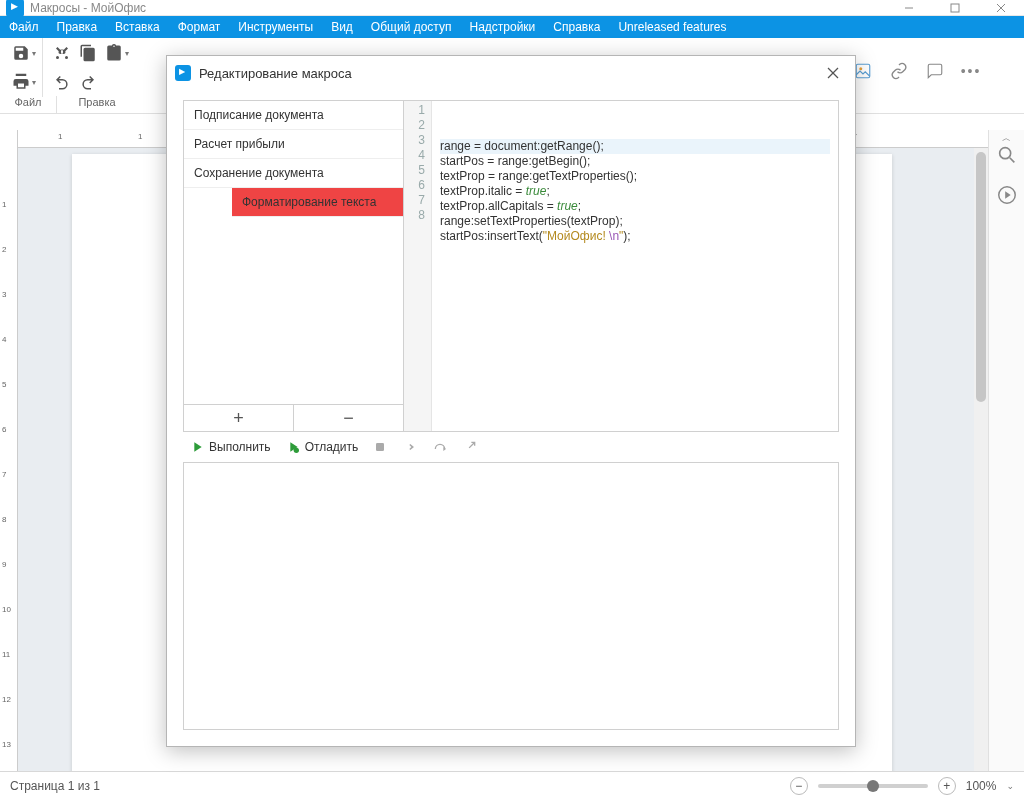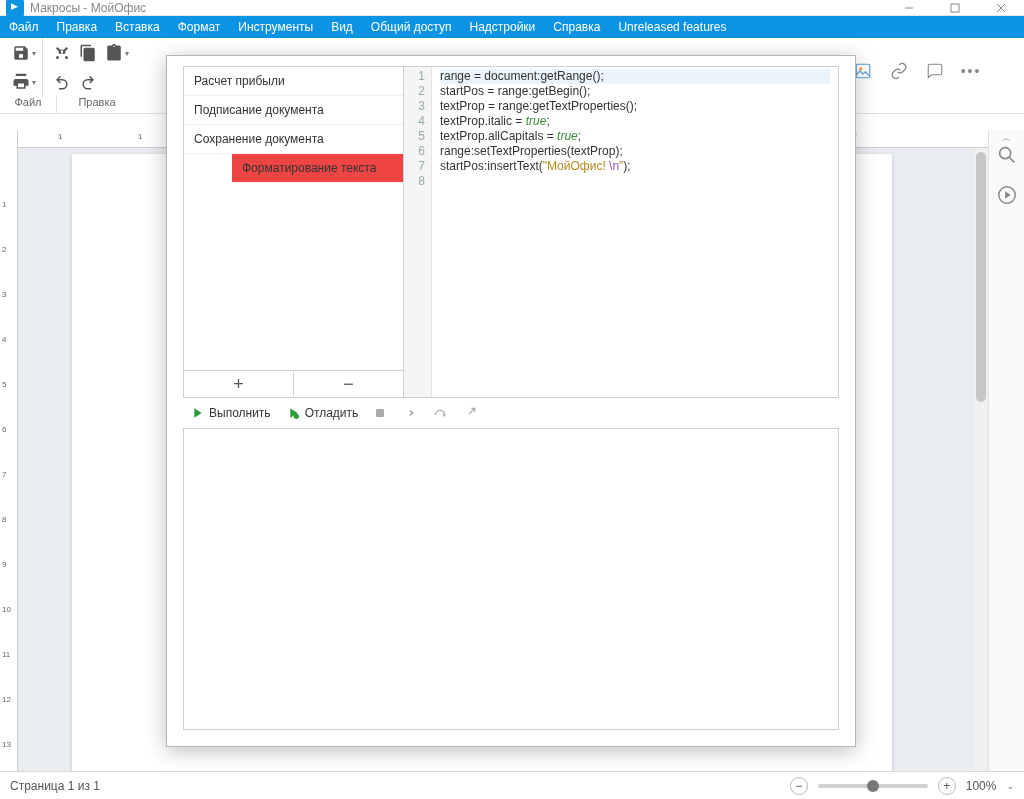--- a/index.html
+++ b/index.html
@@ -64,21 +64,21 @@
 .macro-list { width: 220px; display: flex; flex-direction: column; border-right: 1px solid #d0d0d0; }
 .macro-items { flex: 1; overflow: auto; }
 .macro-item { padding: 7px 10px; font-size: 12px; color: #333; border-bottom: 1px solid #eee; }
 .macro-item.selected { background: #ef4444; margin-left: 48px; }
 .macro-btns { display: flex; border-top: 1px solid #d0d0d0; }
 .macro-btns .mbtn { flex: 1; height: 26px; display: flex; align-items: center; justify-content: center; font-size: 18px; color: #555; }
 .macro-btns .mbtn:first-child { border-right: 1px solid #d0d0d0; }
 .code-area { flex: 1; display: flex; font-family: "Courier New", monospace; font-size: 12px; background: #fff; }
 .gutter { width: 28px; background: #f5f5f5; color: #9aa; text-align: right; padding: 2px 6px 2px 2px; border-right: 1px solid #e5e5e5; line-height: 15px; }
 .code { flex: 1; padding: 2px 8px; line-height: 15px; white-space: pre; color: #333; }
-.code .hl-line { background: #eaf4fb; display: block; }
+.code .hl-line { background: #eaf4fb; display: block; margin-top: 36px; }
 .tok-kw { color: #3a8a3a; font-style: italic; }
 .tok-str { color: #b48a1f; }
 .tok-esc { color: #9b59b6; }
 .debug-bar { height: 30px; display: flex; gap: 6px; padding: 4px 2px; }
 .debug-bar .dbtn { display: flex; align-items: center; gap: 4px; font-size: 12px; color: #333; padding: 2px 4px; }
 .debug-bar .dicon { width: 16px; height: 16px; color: #2e9c3a; }
 .debug-bar .dicon.gray { color: #aaa; }
 .result-label { font-size: 12px; color: #888; padding: 6px 10px; border: 1px solid #d0d0d0; border-bottom: none; background: #f8f8f8; }
 .result-area { flex: 1; border: 1px solid #d0d0d0; background: #fff; }
 </style>
@@ -247,26 +247,37 @@
     <div class="zoom-slider">
         <div class="knob"></div>
       </div>
     <div class="zbtn">+</div>
     <span>100%</span>
     <span style="font-size:9px;color:#777">⌄</span>
   </div>
 </div>
 
 <div class="dialog">
+  <div class="dialog-titlebar">
+    <div class="app-icon"></div>
+    <div class="dtitle">Редактирование макроса</div>
+    <div class="spacer"></div>
+    <div class="close">
+      <svg viewBox="0 0 12 12" width="12" height="12">
+          <line x1="1" y1="1" x2="11" y2="11" stroke="currentColor" stroke-width="1.3"></line>
+          <line x1="11" y1="1" x2="1" y2="11" stroke="currentColor" stroke-width="1.3"></line>
+        </svg>
+    </div>
+  </div>
   <div class="dialog-body">
     <div class="editor-row">
       <div class="macro-list">
         <div class="macro-items">
+          <div class="macro-item">Подписание документа</div>
           <div class="macro-item">Расчет прибыли</div>
-          <div class="macro-item">Подписание документа</div>
           <div class="macro-item">Сохранение документа</div>
           <div class="macro-item selected">Форматирование текста</div>
         </div>
         <div class="macro-btns">
           <div class="mbtn">+</div>
           <div class="mbtn">−</div>
         </div>
       </div>
       <div class="code-area">
         <div class="gutter">

